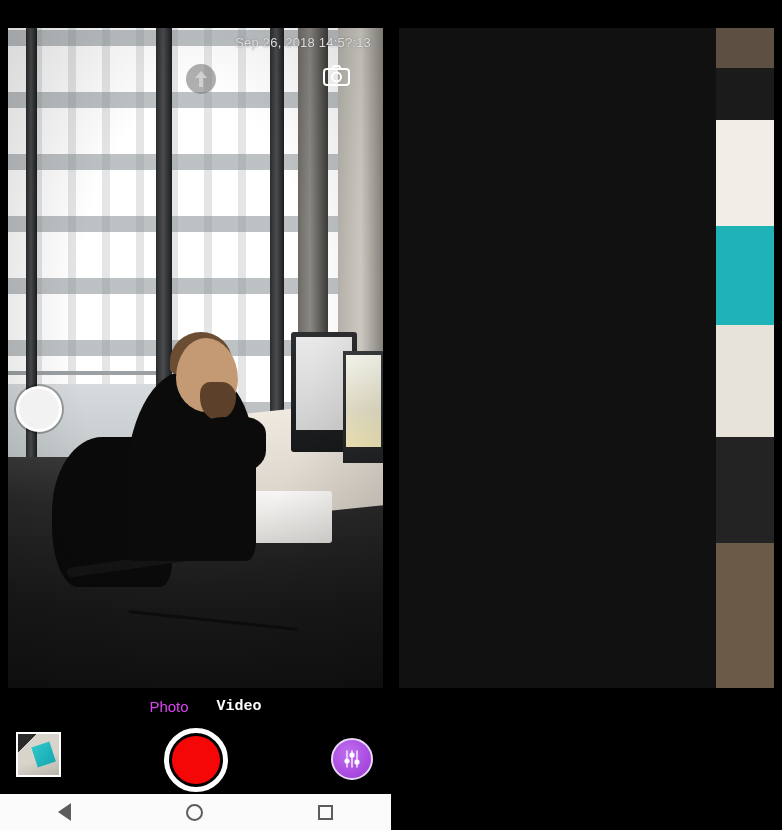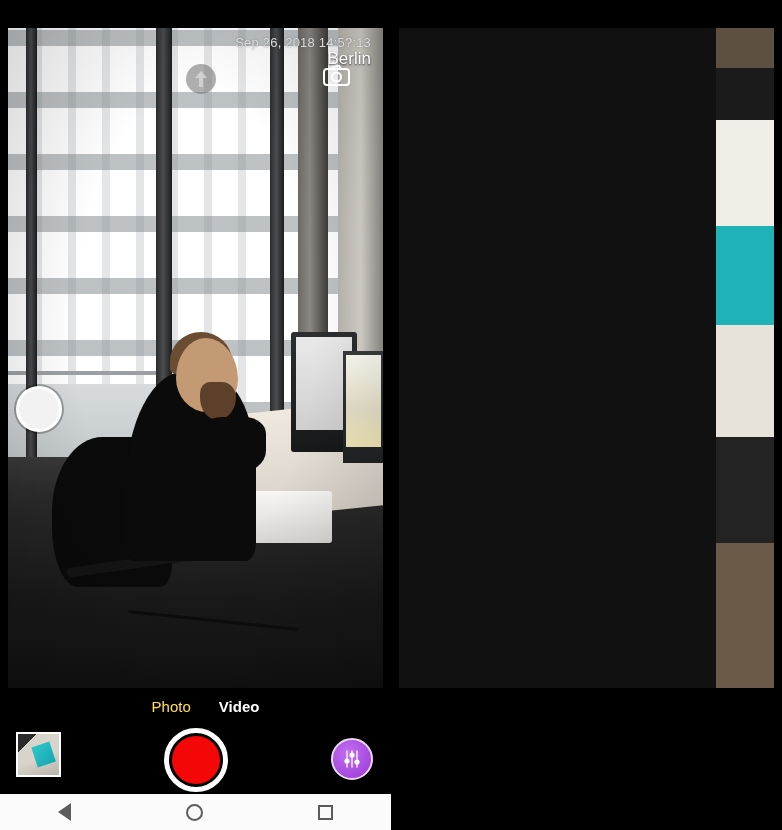--- a/index.html
+++ b/index.html
@@ -155,22 +155,22 @@
 
   .cam-badge {
     position: absolute; right: 33px; top: 36px; width: 27px; height: 23px;
   }
 
   .mode-bar {
     position: absolute; left: 0; top: 692px; width: 391px; height: 28px;
     display: flex; justify-content: center; align-items: center; gap: 28px;
   }
   .mode { font-size: 15px; }
-  .mode-photo { color: #fde047; padding-left: 20px; }
-  .mode-video { color: #ffffff; font-weight: bold; }
+  .mode-photo { color: #d946ef; padding-left: 20px; }
+  .mode-video { color: #ffffff; font-weight: bold; font-family: Liberation Mono, monospace; }
 
   .shutter-bar {
     position: absolute; left: 0; top: 722px; width: 391px; height: 78px;
   }
   .thumb {
     position: absolute; left: 16px; top: 10px; width: 45px; height: 45px;
     border: 2px solid #ffffff; overflow: hidden; background: #8c8c88;
   }
   .thumb-inner {
     position: absolute; inset: 0;
@@ -263,21 +263,20 @@
       <div class="cam-badge">
         <svg width="27" height="23" viewBox="0 0 27 23">
           <rect x="1" y="5" width="25" height="16" rx="3" fill="none" stroke="#ffffff" stroke-width="2"></rect>
           <path d="M9 5 L11 2 H16 L18 5 Z" fill="none" stroke="#ffffff" stroke-width="2"></path>
           <circle cx="13.5" cy="13" r="4.5" fill="none" stroke="#ffffff" stroke-width="2"></circle>
         </svg>
       </div>
 
       <div class="wm-stamp">
         <div class="wm-date">Sep 26, 2018 14:5?:13</div>
-        <div class="wm-city">Berlin</div>
       </div>
     </div>
 
     <div class="focus-ring"></div>
 
     <div class="mode-bar">
       <span class="mode mode-photo">Photo</span>
       <span class="mode mode-video">Video</span>
     </div>
 

